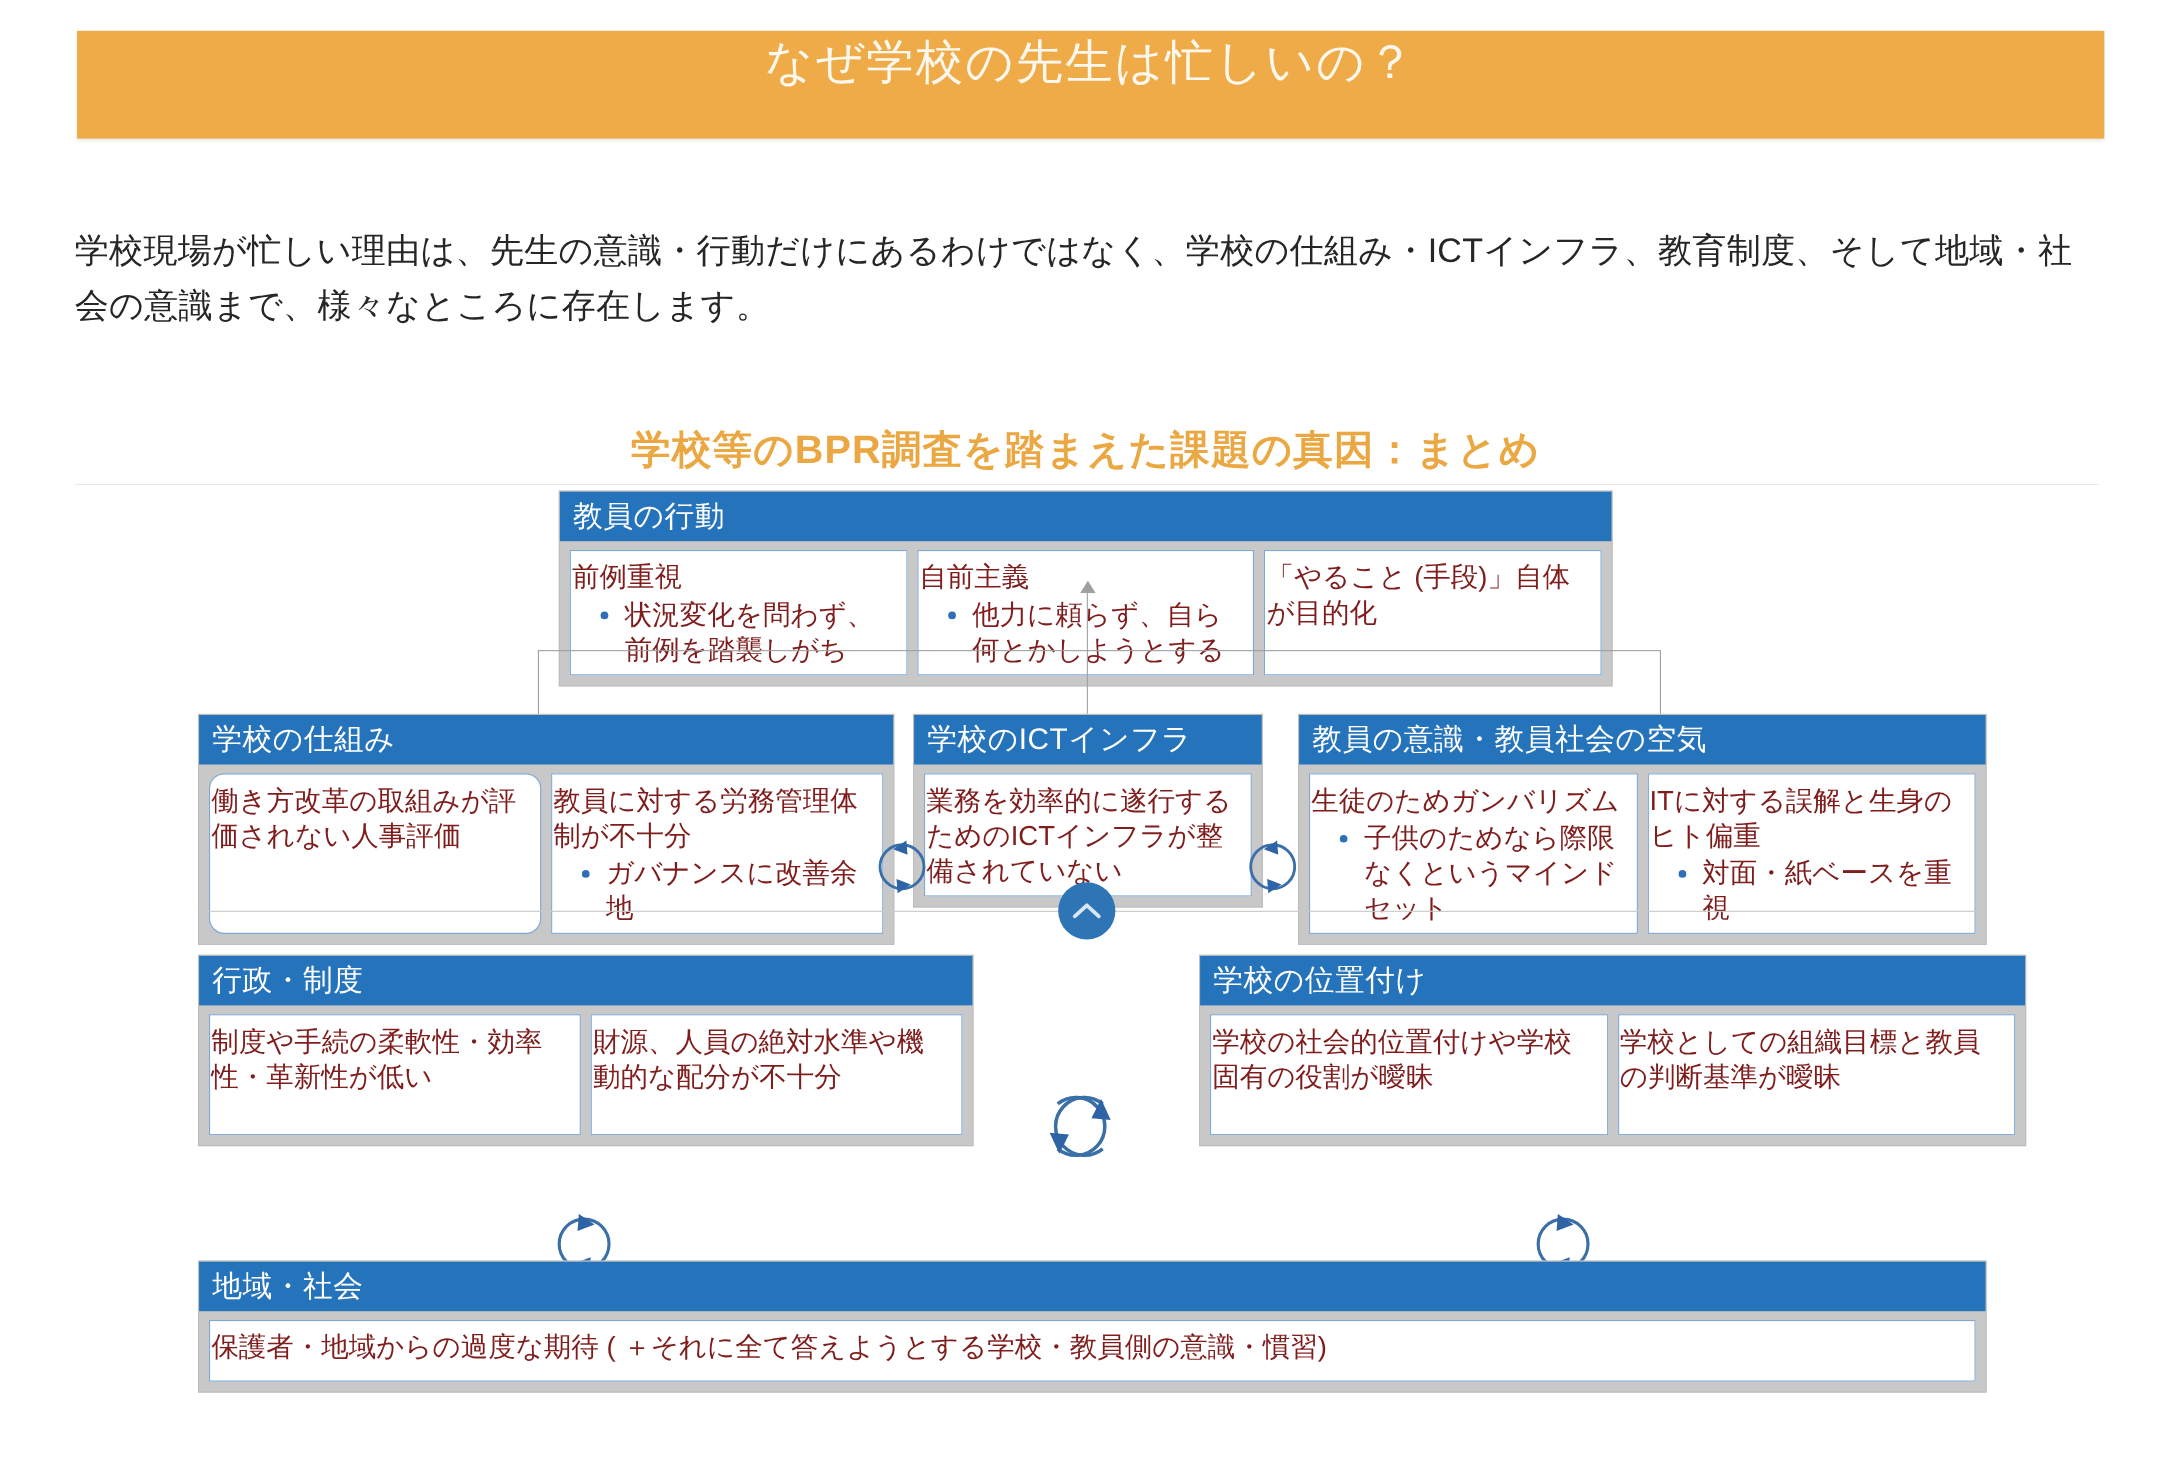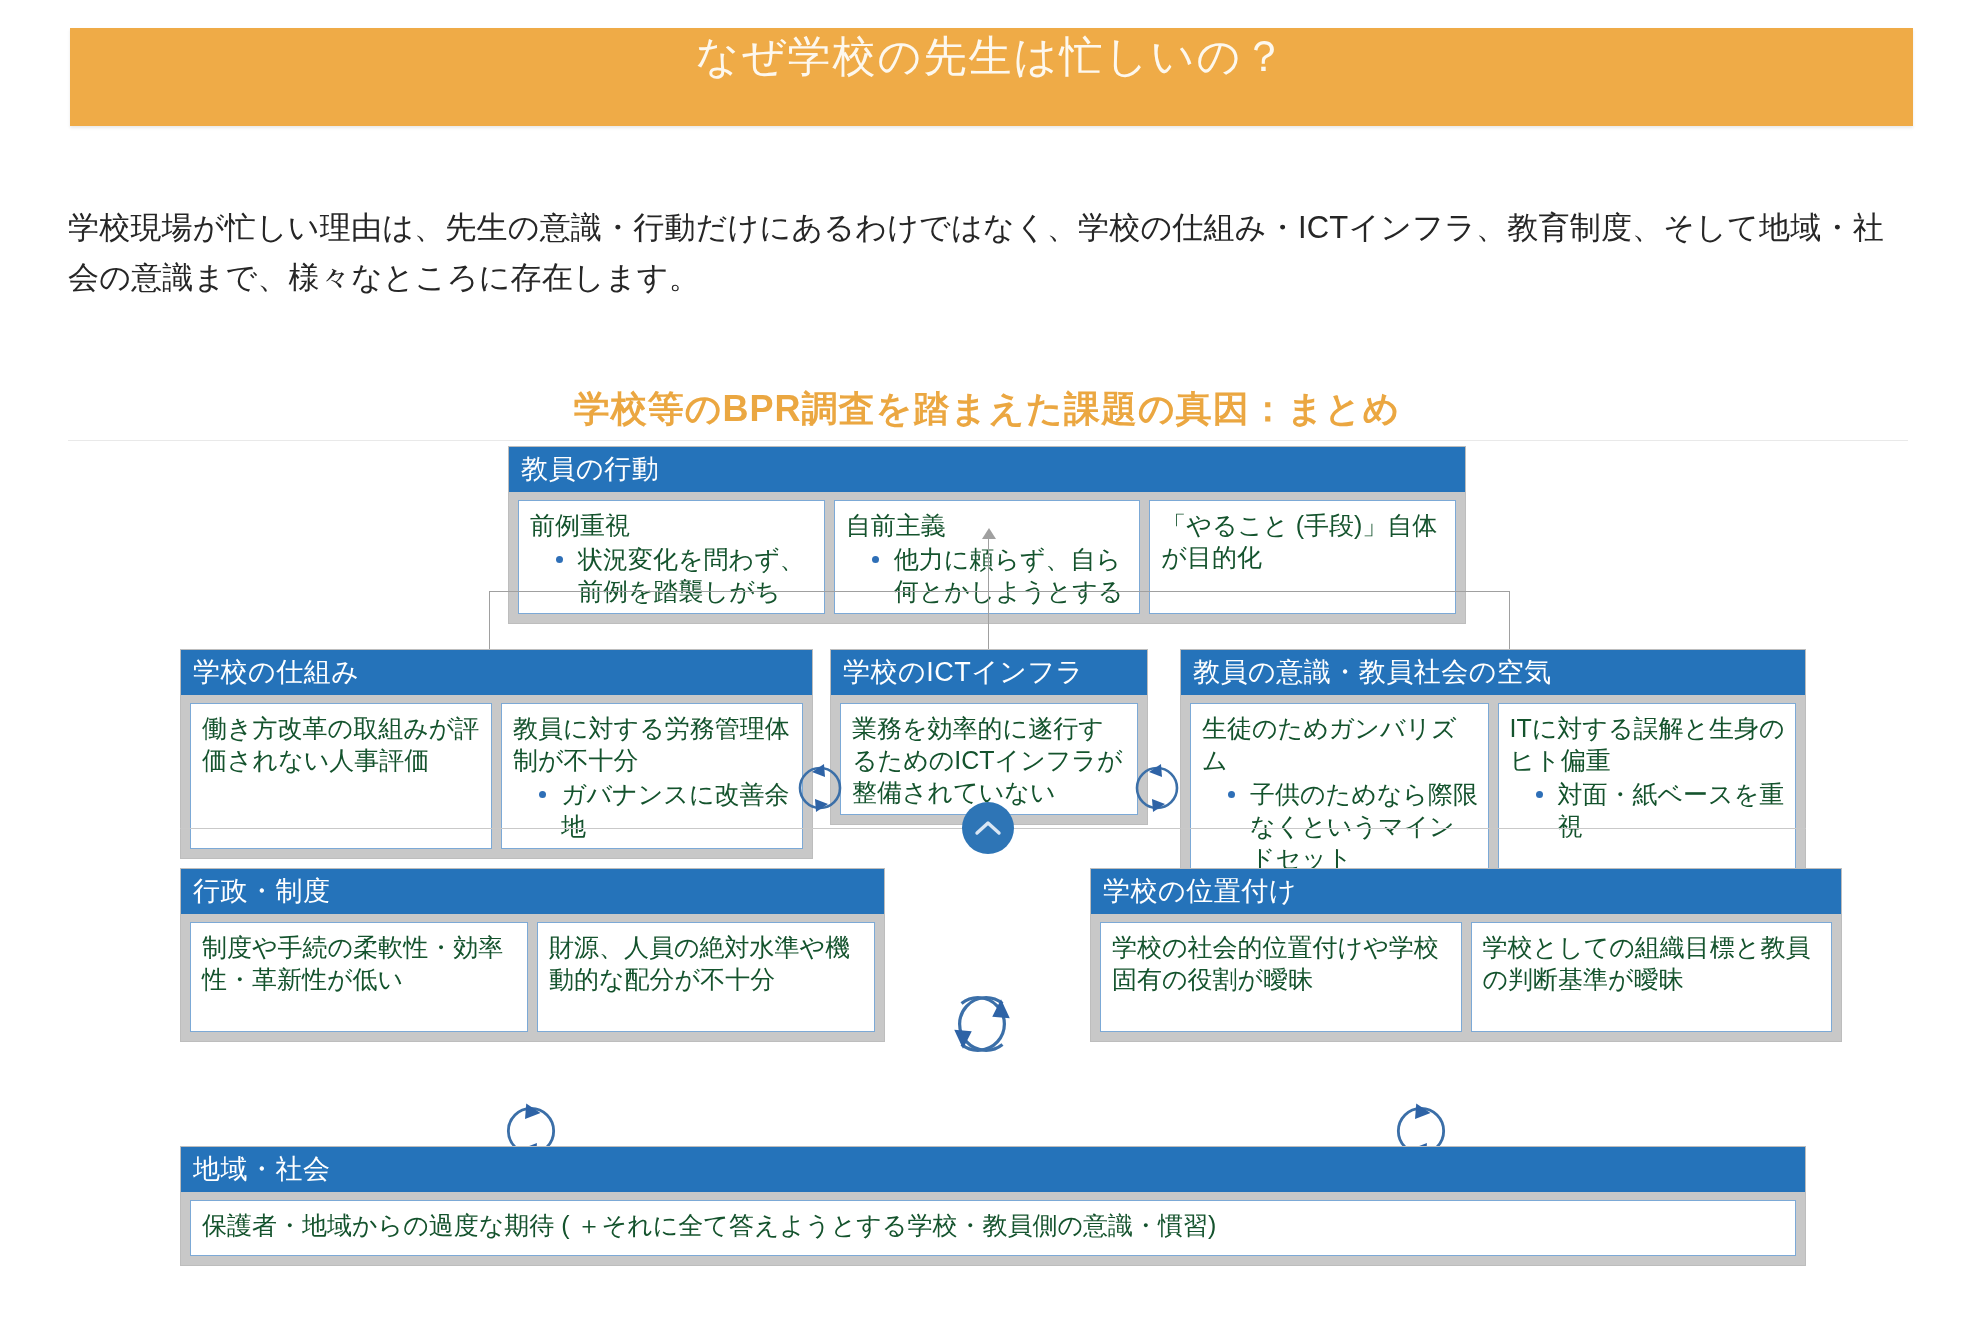--- a/index.html
+++ b/index.html
@@ -85,24 +85,24 @@
     white-space: nowrap;
   }
   .group-body {
     display: flex;
     gap: 9px;
     padding: 8px 9px 9px 9px;
   }
   .card {
     background: #ffffff;
     border: 1px solid #7ca9d6;
-    padding: 8px 9px 6px 11px;
+    padding: 8px 9px 6px 1px;
     font-size: 25px;
     line-height: 1.28;
-    color: #14532d;
+    color: #7f1d1d;
     flex: 1 1 0;
     min-width: 0;
   }
   .card .title { white-space: nowrap; }
   ul.bullets {
     margin: 2px 0 0 0;
     padding: 0 0 0 26px;
     list-style: none;
   }
   ul.bullets li {
@@ -183,21 +183,21 @@
 
   <div class="conn conn-h" style="left:489px; top:163px; width:1020px;"></div>
   <div class="conn conn-v" style="left:489px; top:163px; height:58px;"></div>
   <div class="conn conn-v" style="left:1509px; top:163px; height:58px;"></div>
   <div class="conn conn-v" style="left:988px; top:110px; height:111px;"></div>
   <div class="arrow-up" style="left:982px; top:100px;"></div>
 
   <div class="group" style="left:180px; top:221px; width:633px;">
     <div class="group-header">学校の仕組み</div>
     <div class="group-body">
-      <div class="card" style="min-height:108px;">
+      <div class="card" style="min-height:108px;border-radius:14px;">
         <div>働き方改革の取組みが評価されない人事評価</div>
       </div>
       <div class="card" style="min-height:108px;">
         <div>教員に対する労務管理体制が不十分</div>
         <ul class="bullets">
           <li>ガバナンスに改善余地</li>
         </ul>
       </div>
     </div>
   </div>

